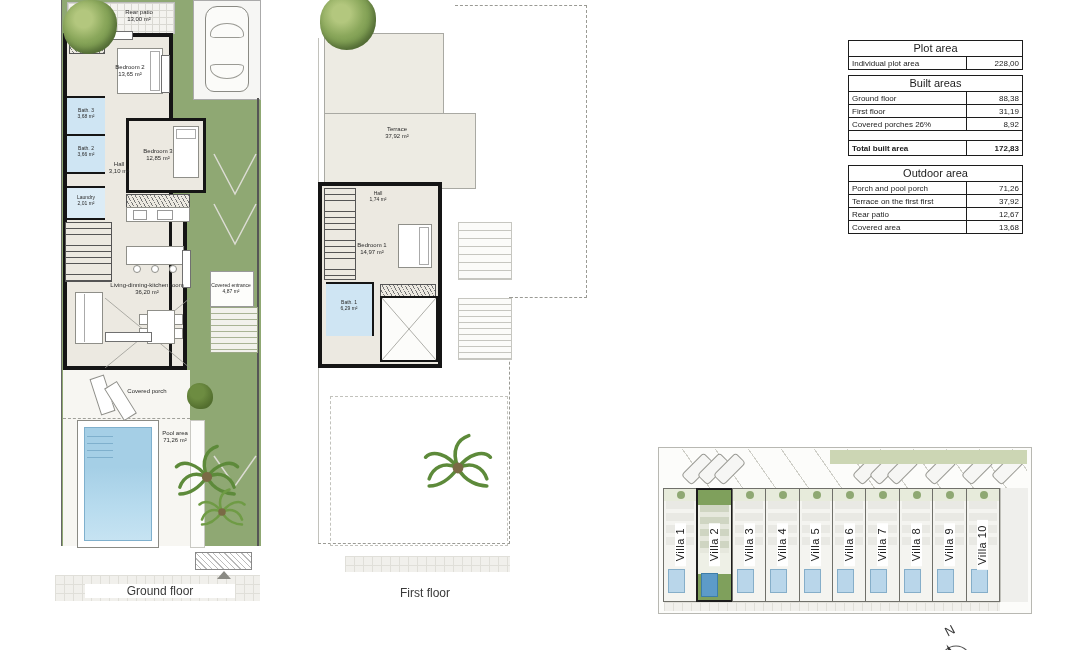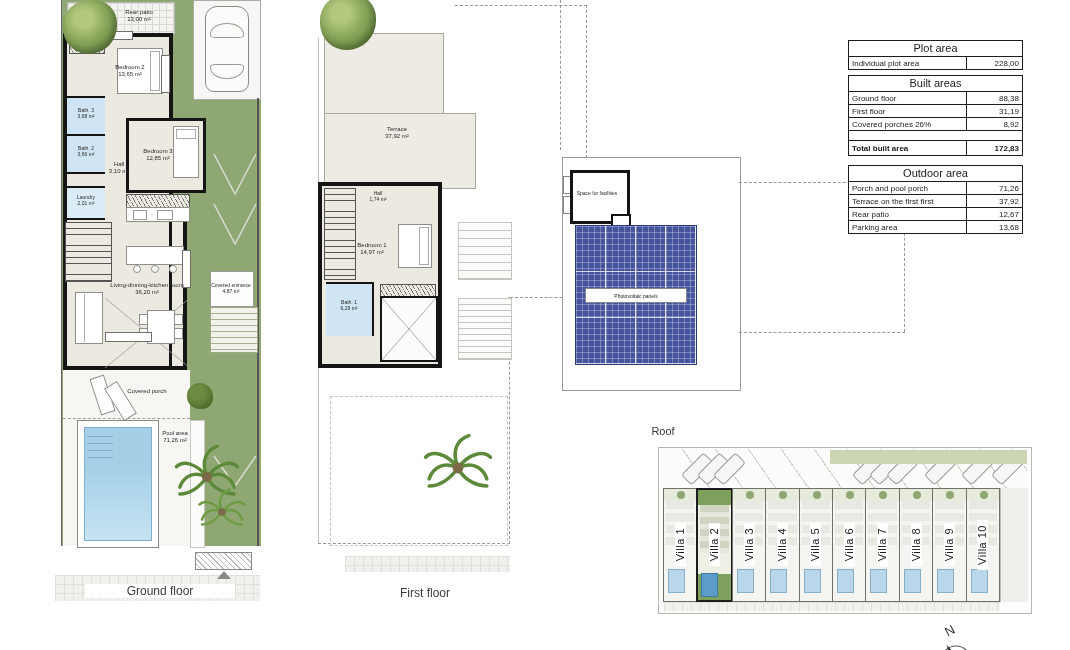--- a/index.html
+++ b/index.html
@@ -287,39 +287,20 @@
         <path d="M20 20 C28 16 34 20 36 26"></path>
           <path d="M20 20 C24 28 32 30 36 30"></path>
         <path d="M20 20 C14 28 8 30 4 30"></path>
       </g>
         <circle cx="20" cy="20" r="3" fill="#7a6a45"></circle>
     </svg>
     <div class="abs grid-lite" style="left:35px;top:556px;width:165px;height:16px;"></div>
     <div class="cap" style="left:40px;top:586px;width:150px;">First floor</div>
   </div>
 
-  <div class="abs" style="left:555px;top:150px;width:420px;height:300px;">
-    <div class="dash-v" style="left:5px;top:-150px;height:150px;"></div>
-    <div class="abs" style="left:7px;top:7px;width:177px;height:232px;border:1px solid #9a9a94;background:#fff;"></div>
-    <div class="abs" style="left:8px;top:26px;width:9px;height:16px;background:#fff;border:1px solid #888;"></div>
-    <div class="abs" style="left:8px;top:46px;width:9px;height:16px;background:#fff;border:1px solid #888;"></div>
-    <div class="abs wall3" style="left:15px;top:20px;width:54px;height:48px;background:#fff;z-index:2;"></div>
-    <div class="lbl lbl-s" style="left:15px;top:28px;width:54px;height:30px;z-index:3;">
-      <span>Space for facilities</span>
-    </div>
-    <div class="abs" style="left:56px;top:64px;width:16px;height:14px;background:#fff;border:2px solid #151515;z-index:2;"></div>
-    <div class="solar" style="left:20px;top:75px;width:120px;height:138px;"></div>
-    <div class="panel-lbl" style="left:30px;top:138px;width:100px;height:13px;">
-      <span>Photovoltaic panels</span>
-    </div>
-    <div class="dash-h" style="left:184px;top:32px;width:166px;"></div>
-    <div class="dash-h" style="left:184px;top:182px;width:166px;"></div>
-    <div class="dash-v" style="left:349px;top:32px;height:150px;"></div>
-    <div class="cap" style="left:73px;top:275px;width:70px;font-size:11px;">Roof</div>
-  </div>
 
   <div class="abs" style="left:848px;top:28px;width:175px;height:210px;">
     <div class="area-table" style="top:0;margin-top:12px;">
       <div class="t-head">Plot area</div>
       <div class="t-body">
         <div class="t-row">
           <div class="t-lab">Individual plot area</div>
           <div class="t-val">228,00</div>
         </div>
       </div>
@@ -355,21 +336,21 @@
         </div>
         <div class="t-row">
           <div class="t-lab">Terrace on the first first</div>
           <div class="t-val">37,92</div>
         </div>
         <div class="t-row">
           <div class="t-lab">Rear patio</div>
           <div class="t-val">12,67</div>
         </div>
         <div class="t-row">
-          <div class="t-lab">Parking area</div>
+          <div class="t-lab">Covered area</div>
           <div class="t-val">13,68</div>
         </div>
       </div>
     </div>
   </div>
 
   <div class="abs" style="left:655px;top:443px;width:380px;height:207px;">
     <div class="site-bound" style="left:3px;top:4px;width:372px;height:165px;"></div>
     <div class="parking" style="left:23px;top:6px;width:349px;height:40px;">
       <div class="car-s" style="left:12px;top:4px;"></div>

